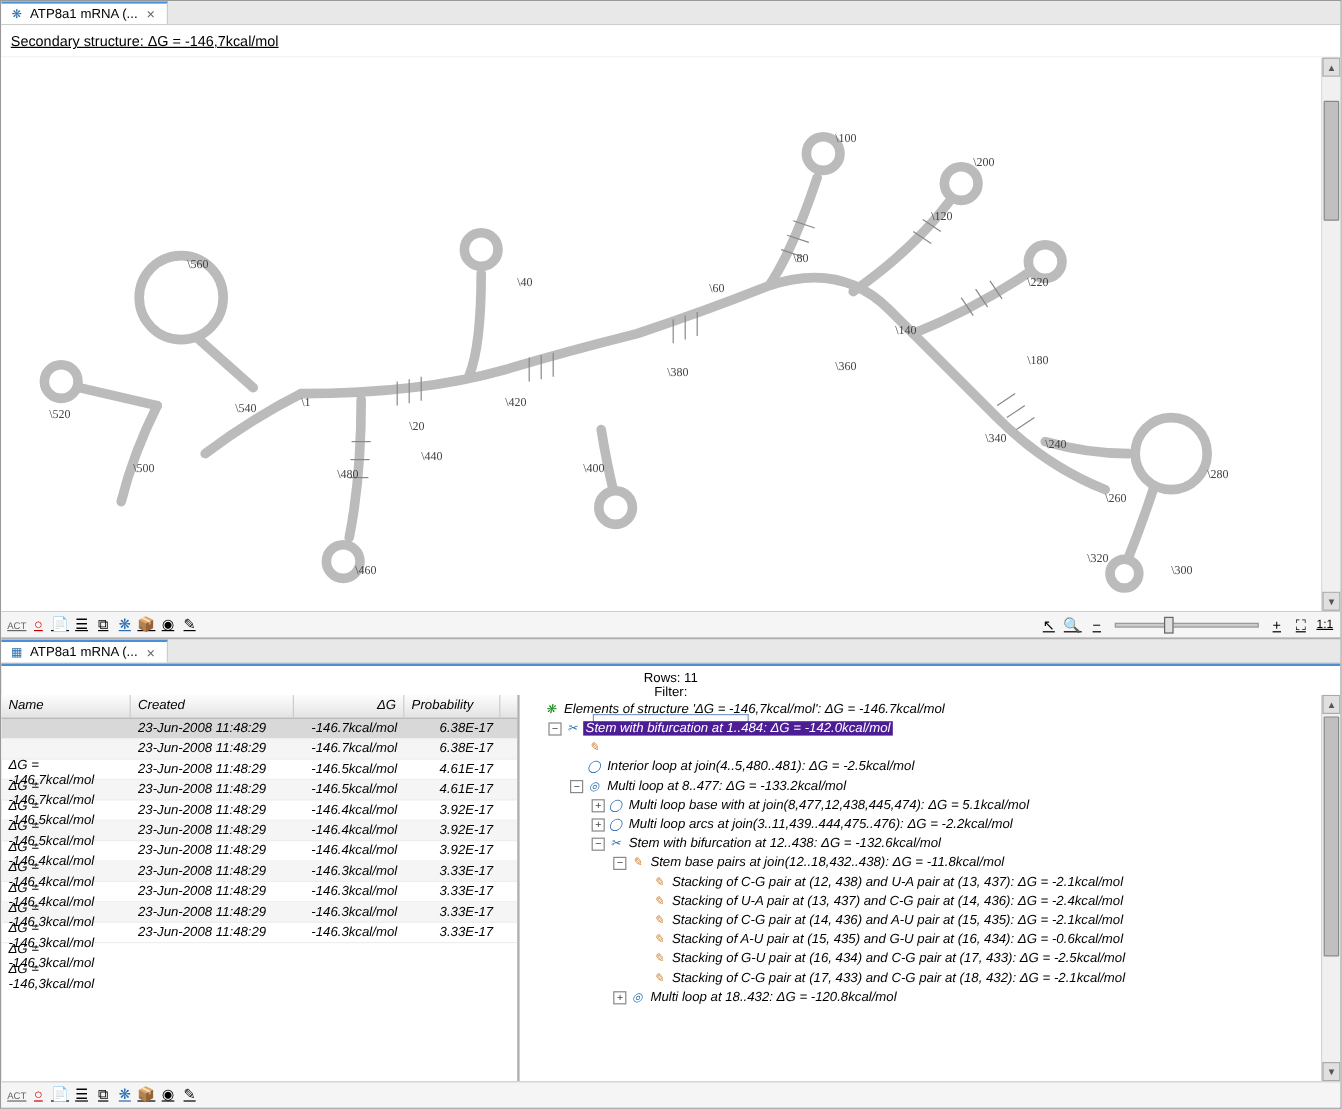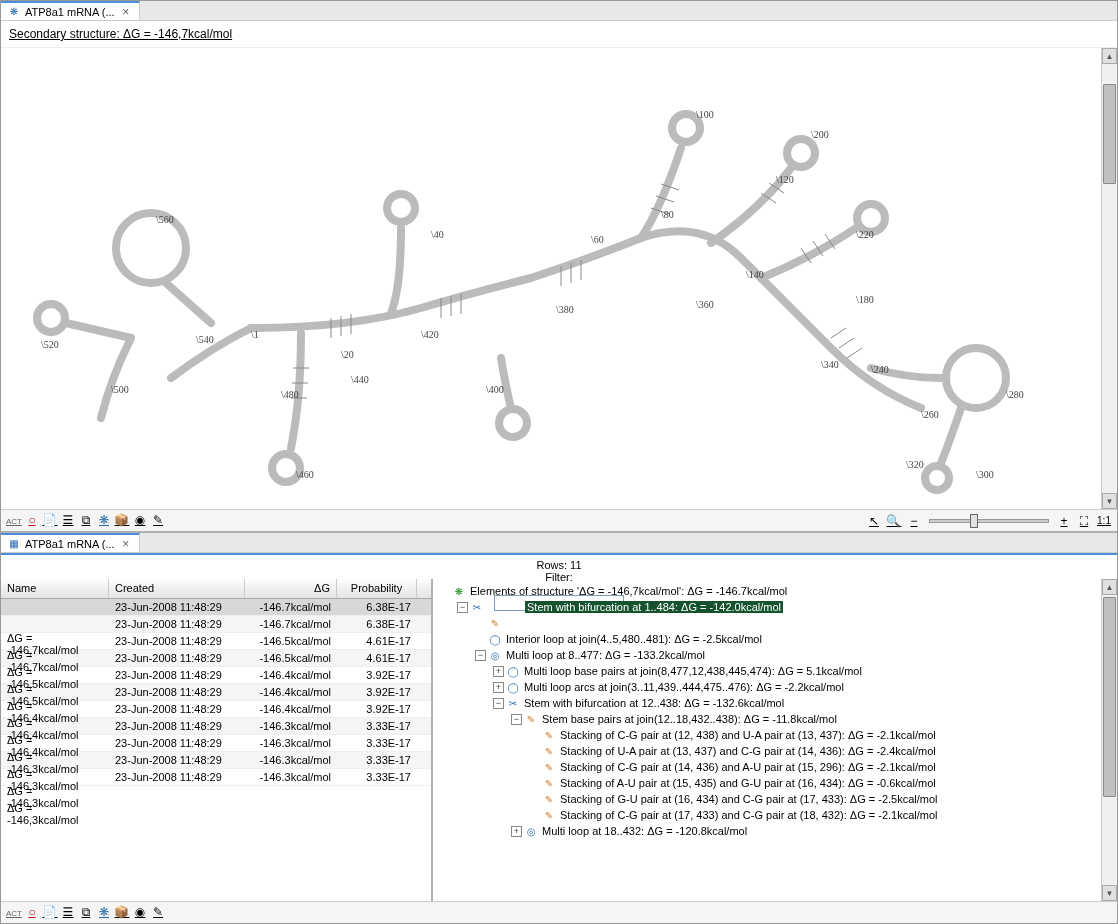--- a/index.html
+++ b/index.html
@@ -19,49 +19,49 @@
 .scroll-thumb { position: absolute; left: 1px; right: 1px; background: #c0c0c0; border: 1px solid #888; border-radius: 1px; }
 .toolbar { height: 22px; display: flex; align-items: center; padding: 2px 4px; gap: 2px; background: #f5f5f5; border-top: 1px solid #ccc; }
 .toolbar-btn { width: 18px; height: 18px; display: inline-flex; align-items: center; justify-content: center; cursor: pointer; border: 1px solid transparent; font-size: 12px; text-decoration: underline; }
 .toolbar-spacer { flex: 1; }
 .zoom-slider { width: 120px; height: 4px; background: #ccc; border: 1px solid #999; margin: 0 4px; position: relative; }
 .zoom-slider-thumb { width: 8px; height: 14px; background: #e0e0e0; border: 1px solid #666; position: absolute; top: -6px; left: 40px; }
 .lower-panel { flex: 1; display: flex; flex-direction: column; }
 .rows-filter-bar { display: flex; align-items: center; padding: 4px 8px; height: 24px; flex-direction: column; }
 .rows-filter-bar .spacer { flex: 1; }
 .filter-input { width: 130px; height: 18px; border: 1px solid #7a9cc6; padding: 1px 3px; font-size: 11px; }
-.lower-content { flex: 1; display: flex; overflow: hidden; }
+.lower-content { flex: 1; display: flex; overflow: hidden; font-style: italic; }
 .table-panel { width: 432px; border-right: 2px solid #b0b0b0; display: flex; flex-direction: column; }
 .table-header { display: flex; background: linear-gradient(#fdfdfd, #e3e3e3); border-bottom: 1px solid #aaa; height: 20px; }
 .th { padding: 3px 6px; border-right: 1px solid #ccc; font-weight: normal; }
 .th-name { width: 108px; }
 .th-created { width: 136px; }
 .th-dg { width: 92px; text-align: right; }
-.th-prob { width: 80px; text-align: center; }
+.th-prob { width: 80px; text-align: left; }
 .table-body { flex: 1; overflow-y: auto; }
 .tr { display: flex; height: 17px; border-bottom: 1px solid #eee; }
 .tr.sel { background: #d8d8d8; }
 .tr:nth-child(even):not(.sel) { background: #f5f5f5; }
 .td { padding: 2px 6px; }
 .td-name { width: 108px; margin-top: 31px; }
 .td-created { width: 136px; }
 .td-dg { width: 92px; text-align: right; }
 .td-prob { width: 80px; text-align: right; }
 .tree-panel { flex: 1; display: flex; flex-direction: column; position: relative; }
 .tree-body { flex: 1; overflow: auto; padding: 4px; }
 .tree-node { white-space: nowrap; padding: 1px 0; display: flex; align-items: center; gap: 2px; }
 .tree-node .indent { display: inline-block; }
 .tree-expand { width: 11px; height: 11px; border: 1px solid #888; display: inline-flex; align-items: center; justify-content: center; font-size: 9px; line-height: 1; cursor: pointer; color: #444; background: #fff; }
 .tree-expand.none { border: none; }
 .tree-icon { width: 14px; height: 14px; display: inline-flex; align-items: center; justify-content: center; font-size: 10px; }
 .tree-icon.green { color: #1a8a1a; }
 .tree-icon.blue { color: #2a6bb0; }
 .tree-icon.orange { color: #d08030; }
 .tree-label { padding: 0 2px; }
-.tree-label.sel { background: #14532d; color: #fff; margin-left: 39px; }
+.tree-label.sel { background: #4c1d95; color: #fff; }
 .scrollbar-v-tree { width: 16px; background: #f0f0f0; border-left: 1px solid #ccc; display: flex; flex-direction: column; position: absolute; right: 0; top: 0; bottom: 0; }
 .lower-toolbar { height: 22px; display: flex; align-items: center; padding: 2px 4px; gap: 2px; background: #f5f5f5; border-top: 1px solid #ccc; }
 </style>
 </head>
 <body>
 
 <div class="upper-panel">
   <div class="tab-bar">
     <div class="tab">
       <span class="tab-icon">❋</span>
@@ -307,21 +307,21 @@
           <div class="tree-node">
             <span class="indent" style="width: 36px;"></span>
             <span class="tree-expand">−</span>
             <span class="tree-icon blue">◎</span>
             <span class="tree-label">Multi loop at 8..477: ΔG = -133.2kcal/mol</span>
           </div>
           <div class="tree-node">
             <span class="indent" style="width: 54px;"></span>
             <span class="tree-expand">+</span>
             <span class="tree-icon blue">◯</span>
-            <span class="tree-label">Multi loop base pairs at join(8,477,12,438,445,474): ΔG = 5.1kcal/mol</span>
+            <span class="tree-label">Multi loop base with at join(8,477,12,438,445,474): ΔG = 5.1kcal/mol</span>
           </div>
           <div class="tree-node">
             <span class="indent" style="width: 54px;"></span>
             <span class="tree-expand">+</span>
             <span class="tree-icon blue">◯</span>
             <span class="tree-label">Multi loop arcs at join(3..11,439..444,475..476): ΔG = -2.2kcal/mol</span>
           </div>
           <div class="tree-node">
             <span class="indent" style="width: 54px;"></span>
             <span class="tree-expand">−</span>
@@ -343,21 +343,21 @@
           <div class="tree-node">
             <span class="indent" style="width: 90px;"></span>
             <span class="tree-expand none"></span>
             <span class="tree-icon orange">✎</span>
             <span class="tree-label">Stacking of U-A pair at (13, 437) and C-G pair at (14, 436): ΔG = -2.4kcal/mol</span>
           </div>
           <div class="tree-node">
             <span class="indent" style="width: 90px;"></span>
             <span class="tree-expand none"></span>
             <span class="tree-icon orange">✎</span>
-            <span class="tree-label">Stacking of C-G pair at (14, 436) and A-U pair at (15, 296): ΔG = -2.1kcal/mol</span>
+            <span class="tree-label">Stacking of C-G pair at (14, 436) and A-U pair at (15, 435): ΔG = -2.1kcal/mol</span>
           </div>
           <div class="tree-node">
             <span class="indent" style="width: 90px;"></span>
             <span class="tree-expand none"></span>
             <span class="tree-icon orange">✎</span>
             <span class="tree-label">Stacking of A-U pair at (15, 435) and G-U pair at (16, 434): ΔG = -0.6kcal/mol</span>
           </div>
           <div class="tree-node">
             <span class="indent" style="width: 90px;"></span>
             <span class="tree-expand none"></span>

